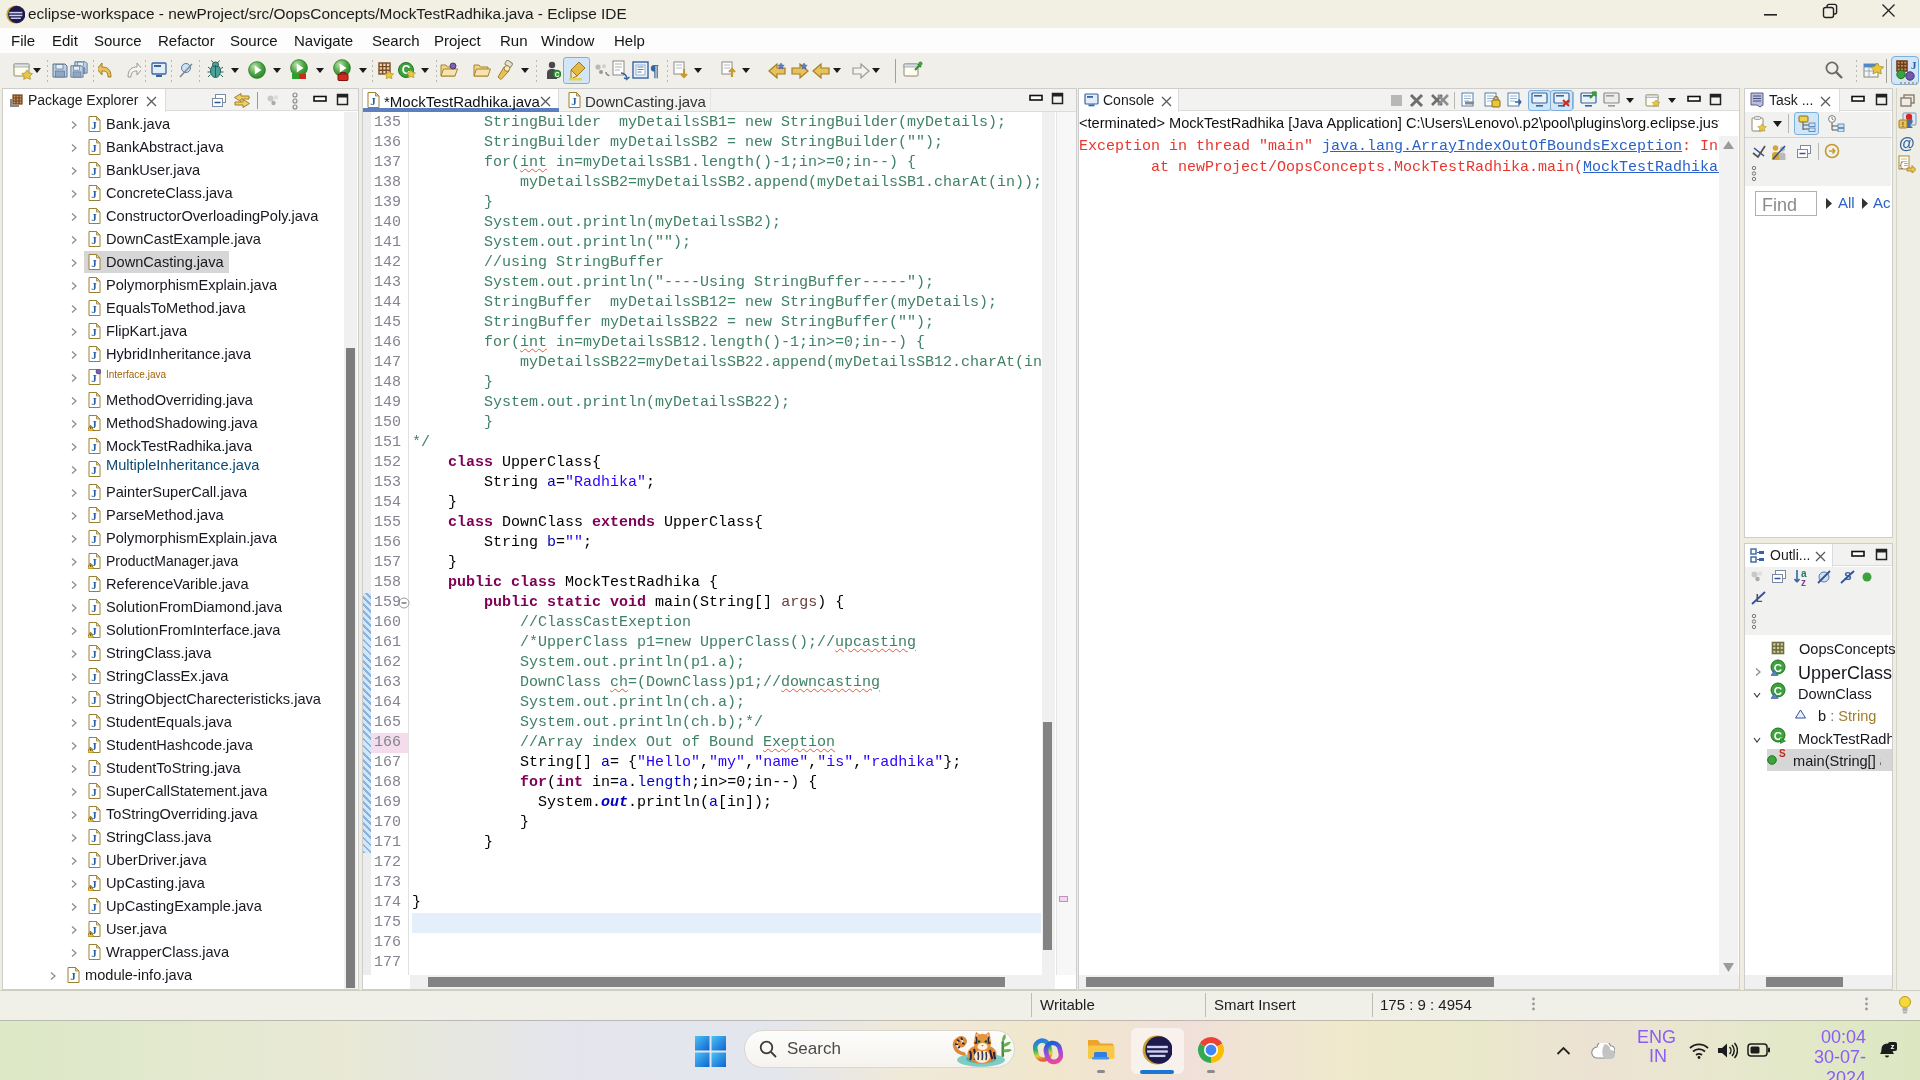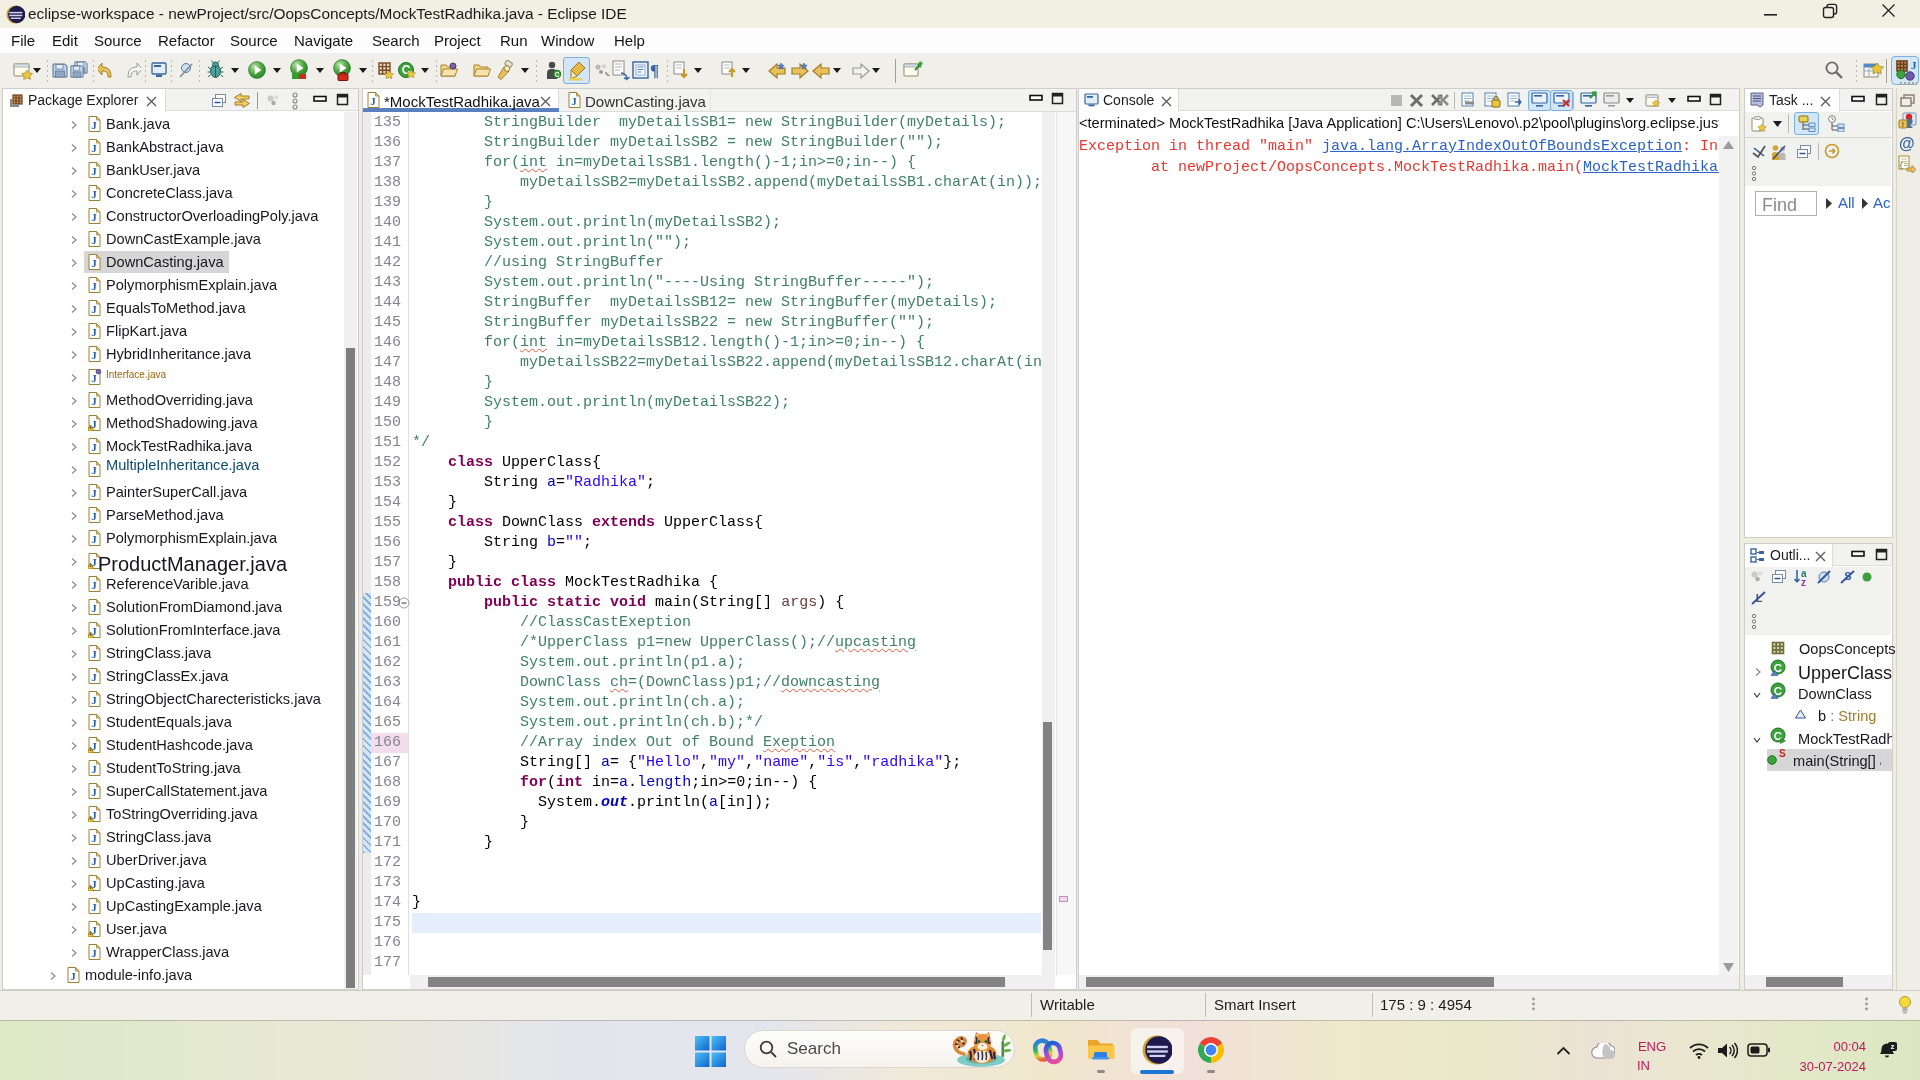--- a/index.html
+++ b/index.html
@@ -32,21 +32,21 @@
 
 .sbtrack{position:absolute;background:#f0f0f0;}
 .sbthumb{position:absolute;background:#838383;}
 
 #status{left:0;top:990px;width:1920px;height:30px;background:#f0efe8;border-top:1px solid #cecdc2;}
 .stxt{position:absolute;top:6px;font-size:15px;color:#1d1d1d;}
 .svsep{position:absolute;top:3px;width:1px;height:24px;background:#bdbdb5;}
 
 #taskbar{left:0;top:1020px;width:1920px;height:60px;border-top:1px solid rgba(150,150,145,.55);background:linear-gradient(90deg,#dce8c6 0%,#e9e9d6 18%,#e4e5ec 30%,#e4e6ee 40%,#efe9d9 47%,#f1e7cd 55%,#f0e0d9 62%,#f0e9cc 70%,#e9e8ca 77%,#ece2d4 83%,#e9e7cf 88%,#e2e8c8 94%,#dce7c2 100%);}
 .tbico{position:absolute;top:1036px;}
-.trayt{position:absolute;font-size:13px;color:#be185d;margin-top:12px;}
+.trayt{position:absolute;font-size:18px;color:#8b5cf6;}
 </style></head><body>
 
 <div class="abs" id="titlebar"></div>
 <svg class="abs" style="left:6px;top:5px" width="19" height="19" viewBox="0 0 20 20">
 <circle cx="10" cy="10" r="9.6" fill="#c9a22f"></circle>
 <circle cx="11.3" cy="10" r="9.1" fill="#1e1a4d"></circle>
 <rect x="3.4" y="7.2" width="13.8" height="1.6" fill="#cdd2ef"></rect>
 <rect x="3.4" y="10.2" width="13.8" height="1.6" fill="#cdd2ef"></rect>
 <rect x="5" y="13.2" width="10.6" height="1.5" fill="#cdd2ef"></rect>
 </svg>
@@ -520,21 +520,21 @@
 <svg class="abs" style="left:69px;top:556.5px" width="10" height="10" viewBox="0 0 10 10">
     <path d="M3 1.5 L7 5 L3 8.5" fill="none" stroke="#8a8a8a" stroke-width="1.2"></path>
   </svg>
 <svg class="abs" style="left:88px;top:552.5px" width="13" height="16" viewBox="0 0 13 16">
 <path d="M1 .5 H8.5 L12 4 V15.5 H1 Z" fill="#fff" stroke="#9c8032"></path>
 <path d="M8.5 .5 L8.5 4 H12 Z" fill="#e3cf96" stroke="#9c8032" stroke-width=".8"></path>
 <text x="6" y="12.5" font-size="11" font-weight="bold" fill="#2a5fa5" text-anchor="middle" font-family="Liberation Serif">J</text>
     <path d="M0 14 L3.5 8 L7 14 Z" fill="#f2c53a" stroke="#8a6a10" stroke-width=".8" transform="translate(-1,2)"></path>
     <rect x="2.2" y="11.5" width="1" height="2.5" fill="#5a4408"></rect>
   </svg>
-<div class="abs" style="left:98px;top:552.5px;font-size:20px;color:#17171f">ProductManager.java</div>
+<div class="abs" style="left:106px;top:552.5px;font-size:14px;color:#17171f">ProductManager.java</div>
 <svg class="abs" style="left:69px;top:579.5px" width="10" height="10" viewBox="0 0 10 10">
     <path d="M3 1.5 L7 5 L3 8.5" fill="none" stroke="#8a8a8a" stroke-width="1.2"></path>
   </svg>
 <svg class="abs" style="left:88px;top:575.5px" width="13" height="16" viewBox="0 0 13 16">
 <path d="M1 .5 H8.5 L12 4 V15.5 H1 Z" fill="#fff" stroke="#9c8032"></path>
 <path d="M8.5 .5 L8.5 4 H12 Z" fill="#e3cf96" stroke="#9c8032" stroke-width=".8"></path>
 <text x="6" y="12.5" font-size="11" font-weight="bold" fill="#2a5fa5" text-anchor="middle" font-family="Liberation Serif">J</text>
   </svg>
 <div class="abs" style="left:106px;top:575.5px;font-size:14.6px;color:#17171f">ReferenceVarible.java</div>
 <svg class="abs" style="left:69px;top:602.5px" width="10" height="10" viewBox="0 0 10 10">
@@ -1232,21 +1232,21 @@
   </svg>
 <div class="abs" style="left:1207px;top:1070px;width:8px;height:3px;border-radius:2px;background:#8a8a8a"></div>
 <svg class="abs" style="left:1556px;top:1046px" width="15" height="10" viewBox="0 0 15 10">
     <path d="M1.5 8 L7.5 2 L13.5 8" fill="none" stroke="#222" stroke-width="1.8"></path>
   </svg>
 <svg class="abs" style="left:1591px;top:1043px" width="24" height="16" viewBox="0 0 24 16">
 <path d="M6.5 15 a5.5 5.5 0 0 1-.5-11 a7 7 0 0 1 13.5-1.2 a4.6 4.6 0 0 1 .8 9.1 q-1.5 3.1-5.3 3.1 Z" fill="#fff" stroke="#8a8a8a" stroke-width="1.1"></path>
 <path d="M12 15 q-2-6 1.5-12 a7 7 0 0 1 6 5.8 a4.6 4.6 0 0 1 .8 9.1 q-1.5 3.1-5.3 3.1 Z" fill="#c3c3c3" transform="translate(0,-1.9)"></path>
 </svg>
 <div class="trayt" style="left:1637px;top:1027px;width:30px;text-align:center">ENG</div>
-<div class="trayt" style="left:1637px;top:1046px;width:30px;text-align:left">IN</div>
+<div class="trayt" style="left:1637px;top:1046px;width:30px;text-align:right">IN</div>
 <svg class="abs" style="left:1689px;top:1043px" width="20" height="16" viewBox="0 0 20 16">
     <path d="M1 5 a13 13 0 0 1 18 0" fill="none" stroke="#1c1c1c" stroke-width="1.8"></path>
     <path d="M4 8.5 a9 9 0 0 1 12 0" fill="none" stroke="#1c1c1c" stroke-width="1.8"></path>
     <path d="M7 12 a5 5 0 0 1 6 0" fill="none" stroke="#1c1c1c" stroke-width="1.8"></path>
     <circle cx="10" cy="14.5" r="1.4" fill="#1c1c1c"></circle>
   </svg>
 <svg class="abs" style="left:1717px;top:1042px" width="21" height="17" viewBox="0 0 21 17">
     <path d="M1 6 h4 l5-4.5 V15.5 L5 11 H1 Z" fill="#1c1c1c"></path>
     <path d="M12.5 5 a5 5 0 0 1 0 7" fill="none" stroke="#1c1c1c" stroke-width="1.5"></path>
     <path d="M15 3 a8 8 0 0 1 0 11" fill="none" stroke="#1c1c1c" stroke-width="1.5"></path>

